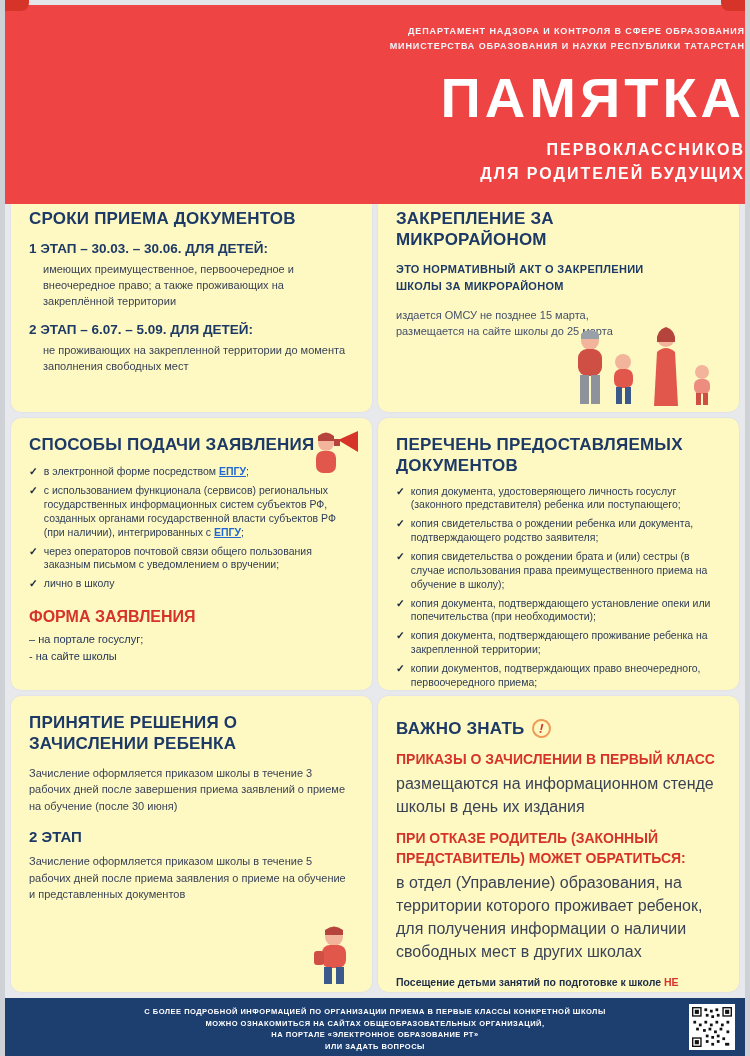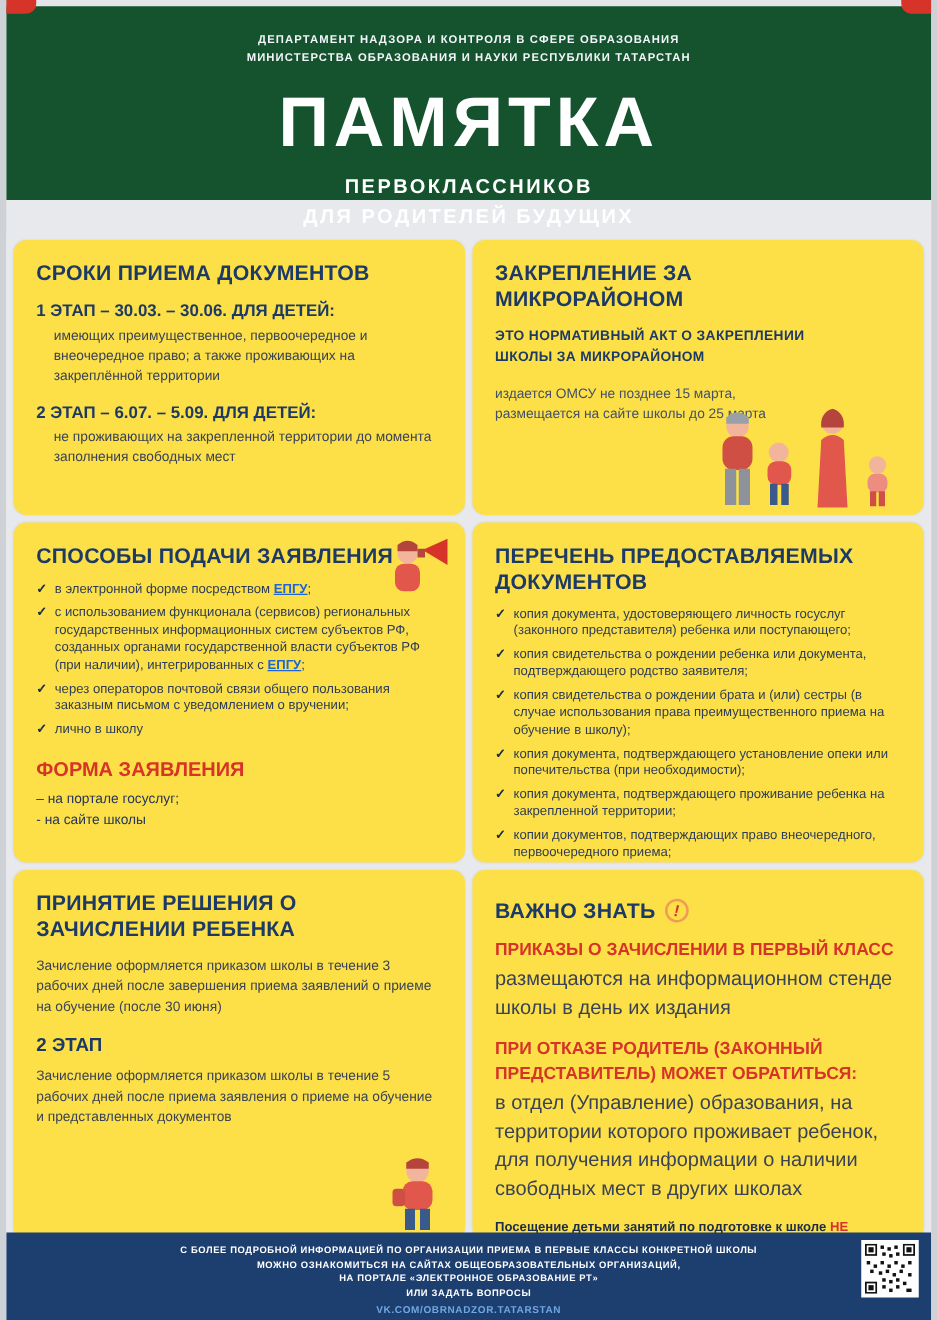--- a/index.html
+++ b/index.html
@@ -8,32 +8,32 @@
   .page {
     position: relative; width: 750px; height: 1056px; overflow: hidden;
     background: #e7e9ec; border-left: 5px solid #ced2d7; border-right: 5px solid #ced2d7;
   }
   .top-strip { position: absolute; top: 0; left: 0; right: 0; height: 5px; background: #e3e5e8; z-index: 6; }
   .corner { position: absolute; top: 0; width: 24px; height: 11px; background: #d63428; z-index: 7; }
   .corner-left { left: 0; border-radius: 0 0 8px 0; }
   .corner-right { right: 0; border-radius: 0 0 0 8px; }
 
   
-  .header { position: absolute; top: 0; left: 0; right: 0; height: 160px; background: #14532d; color: #fff; text-align: center; z-index: 1; }
+  .header { position: absolute; top: 0; left: 0; right: 0; height: 204px; background: #ef4444; color: #fff; text-align: right; z-index: 1; }
   .dept { padding-top: 24px; font-size: 9px; font-weight: bold; letter-spacing: 0.9px; line-height: 1.7; color: #f2f5fa; }
   .main-title { margin-top: 10px; font-size: 56px; font-weight: bold; letter-spacing: 4px; }
   .subtitle { margin-top: 8px; font-size: 16px; font-weight: bold; letter-spacing: 2px; line-height: 1.5; }
 
   
   .content {
     position: absolute; top: 186px; left: 0; right: 0; bottom: 58px;
     padding: 6px; display: grid; grid-template-columns: 1fr 1fr;
     grid-template-rows: 220px 272px auto; gap: 6px; background: #e7e9ec;
   }
-  .card { background: #fde047; border-radius: 10px; padding: 16px 18px 12px; position: relative; overflow: hidden; box-shadow: 0 0 2px rgba(0,0,0,0.08); }
+  .card { background: #fef9c3; border-radius: 10px; padding: 16px 18px 12px; position: relative; overflow: hidden; box-shadow: 0 0 2px rgba(0,0,0,0.08); }
   .section-title { color: #1d3a66; font-size: 17px; font-weight: bold; letter-spacing: 0.2px; line-height: 1.25; margin-bottom: 10px; }
 
   
   .stage-title { color: #1d3a66; font-size: 13.5px; font-weight: bold; margin: 12px 0 6px; }
   .stage-text { color: #3a4356; font-size: 11px; line-height: 1.45; padding-left: 14px; max-width: 320px; }
 
   
   .lead { color: #1d3a66; font-size: 11px; font-weight: bold; letter-spacing: 0.3px; line-height: 1.55; max-width: 280px; margin-top: 4px; }
   .note { color: #44506a; font-size: 11px; line-height: 1.5; margin-top: 12px; max-width: 260px; }
   .family-svg { position: absolute; right: 6px; bottom: 4px; }
@@ -58,21 +58,21 @@
     display: inline-block; width: 19px; height: 19px; border: 2px solid #f09c57; border-radius: 50%;
     color: #d63428; font-weight: bold; font-size: 13px; line-height: 16px; text-align: center;
     transform: rotate(14deg); flex-shrink: 0;
   }
   .imp-red { color: #d63428; font-weight: bold; font-size: 14px; line-height: 1.45; margin-top: 10px; }
   .imp-text { color: #3a4356; font-size: 16px; line-height: 1.45; margin-top: 2px; }
   .imp-bold { color: #1d2c47; font-weight: bold; font-size: 10.5px; line-height: 1.5; margin-top: 12px; }
   .imp-bold .inline-red { color: #d63428; font-weight: bold; }
 
   
-  .footer { position: absolute; left: 0; right: 0; bottom: 0; height: 70px; background: #1d3f70; color: #fff; z-index: 1; }
+  .footer { position: absolute; left: 0; right: 0; bottom: 0; height: 58px; background: #1d3f70; color: #fff; z-index: 1; }
   .footer-text { text-align: center; font-size: 7.5px; font-weight: bold; letter-spacing: 0.5px; line-height: 1.55; padding: 8px 70px 0; }
   .vk-link { display: inline-block; margin-top: 1px; color: #6ea8e0; font-size: 8px; font-weight: bold; letter-spacing: 0.5px; text-decoration: none; }
   .qr { position: absolute; right: 10px; top: 6px; width: 46px; height: 46px; background: #fff; padding: 3px; }
 </style>
 </head>
 <body>
 
 <div class="page">
   <div class="top-strip"></div>
   <div class="corner corner-left"></div>

